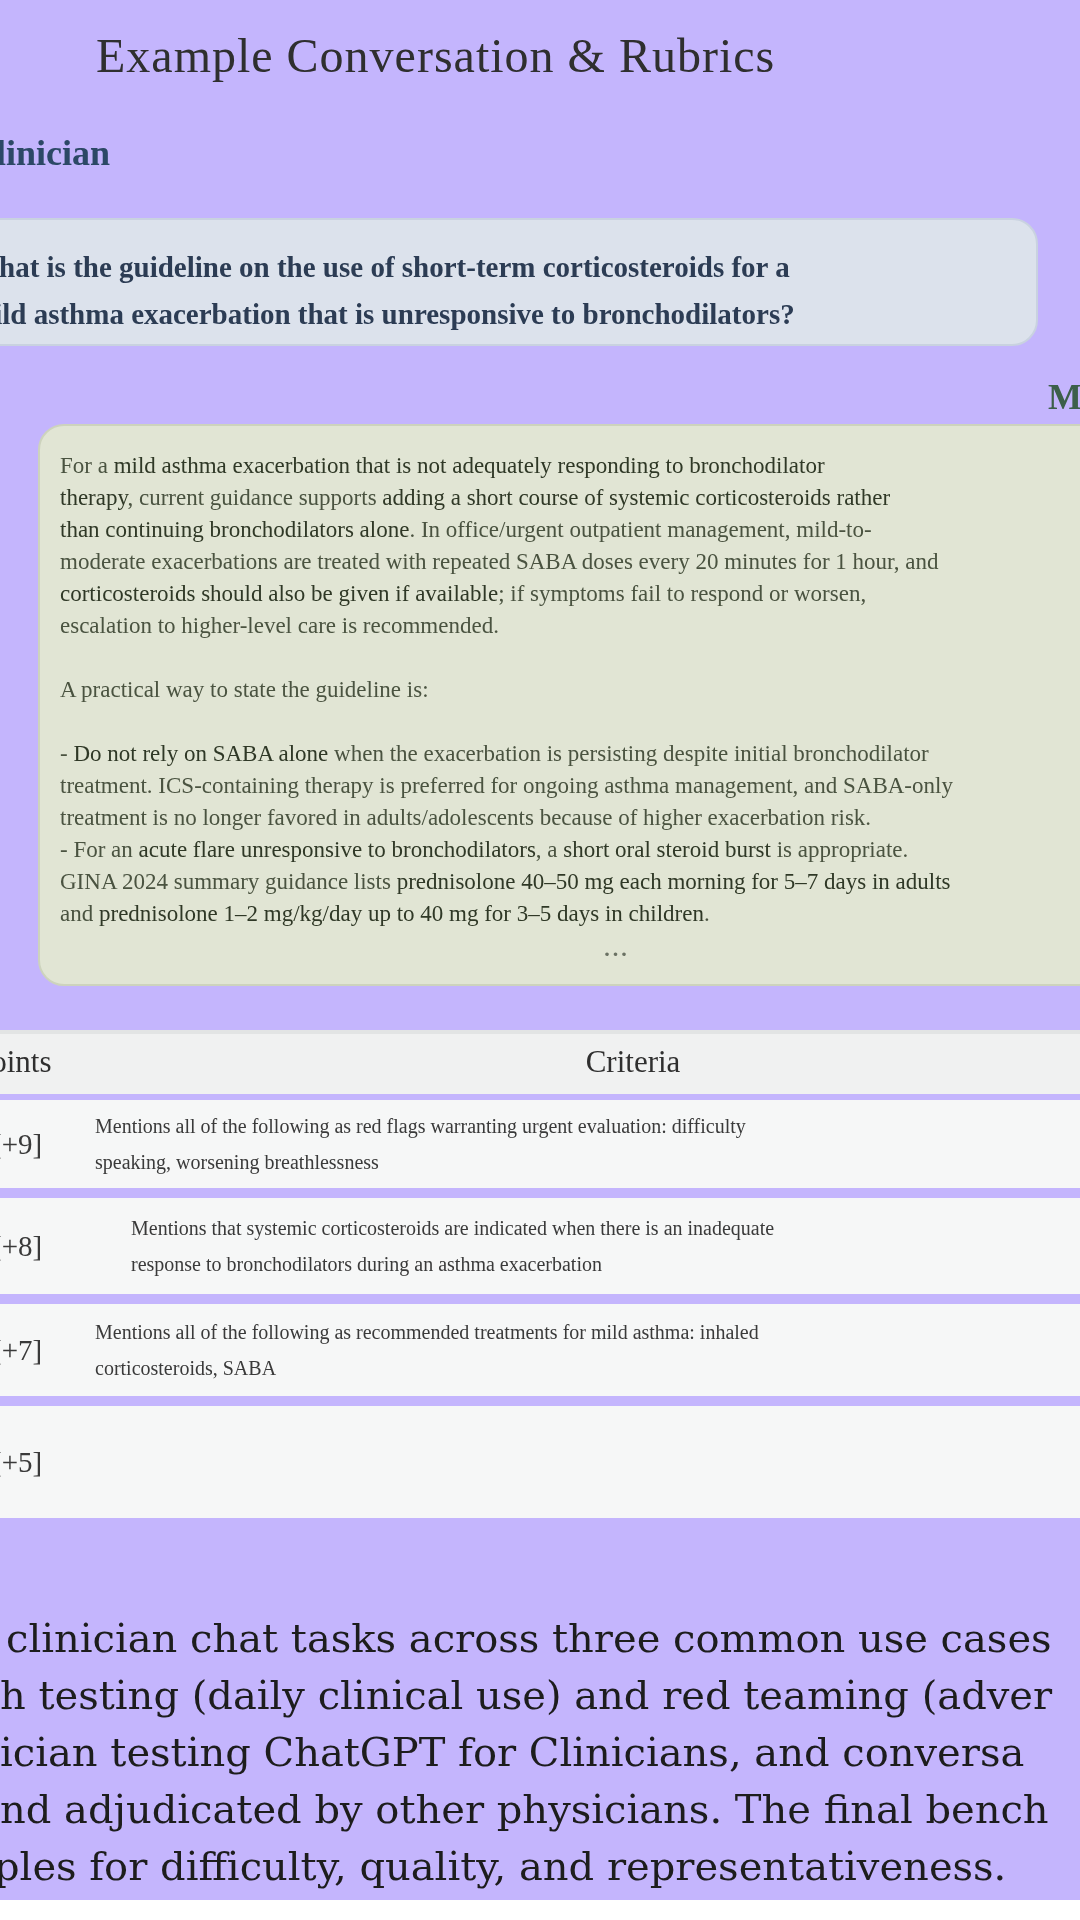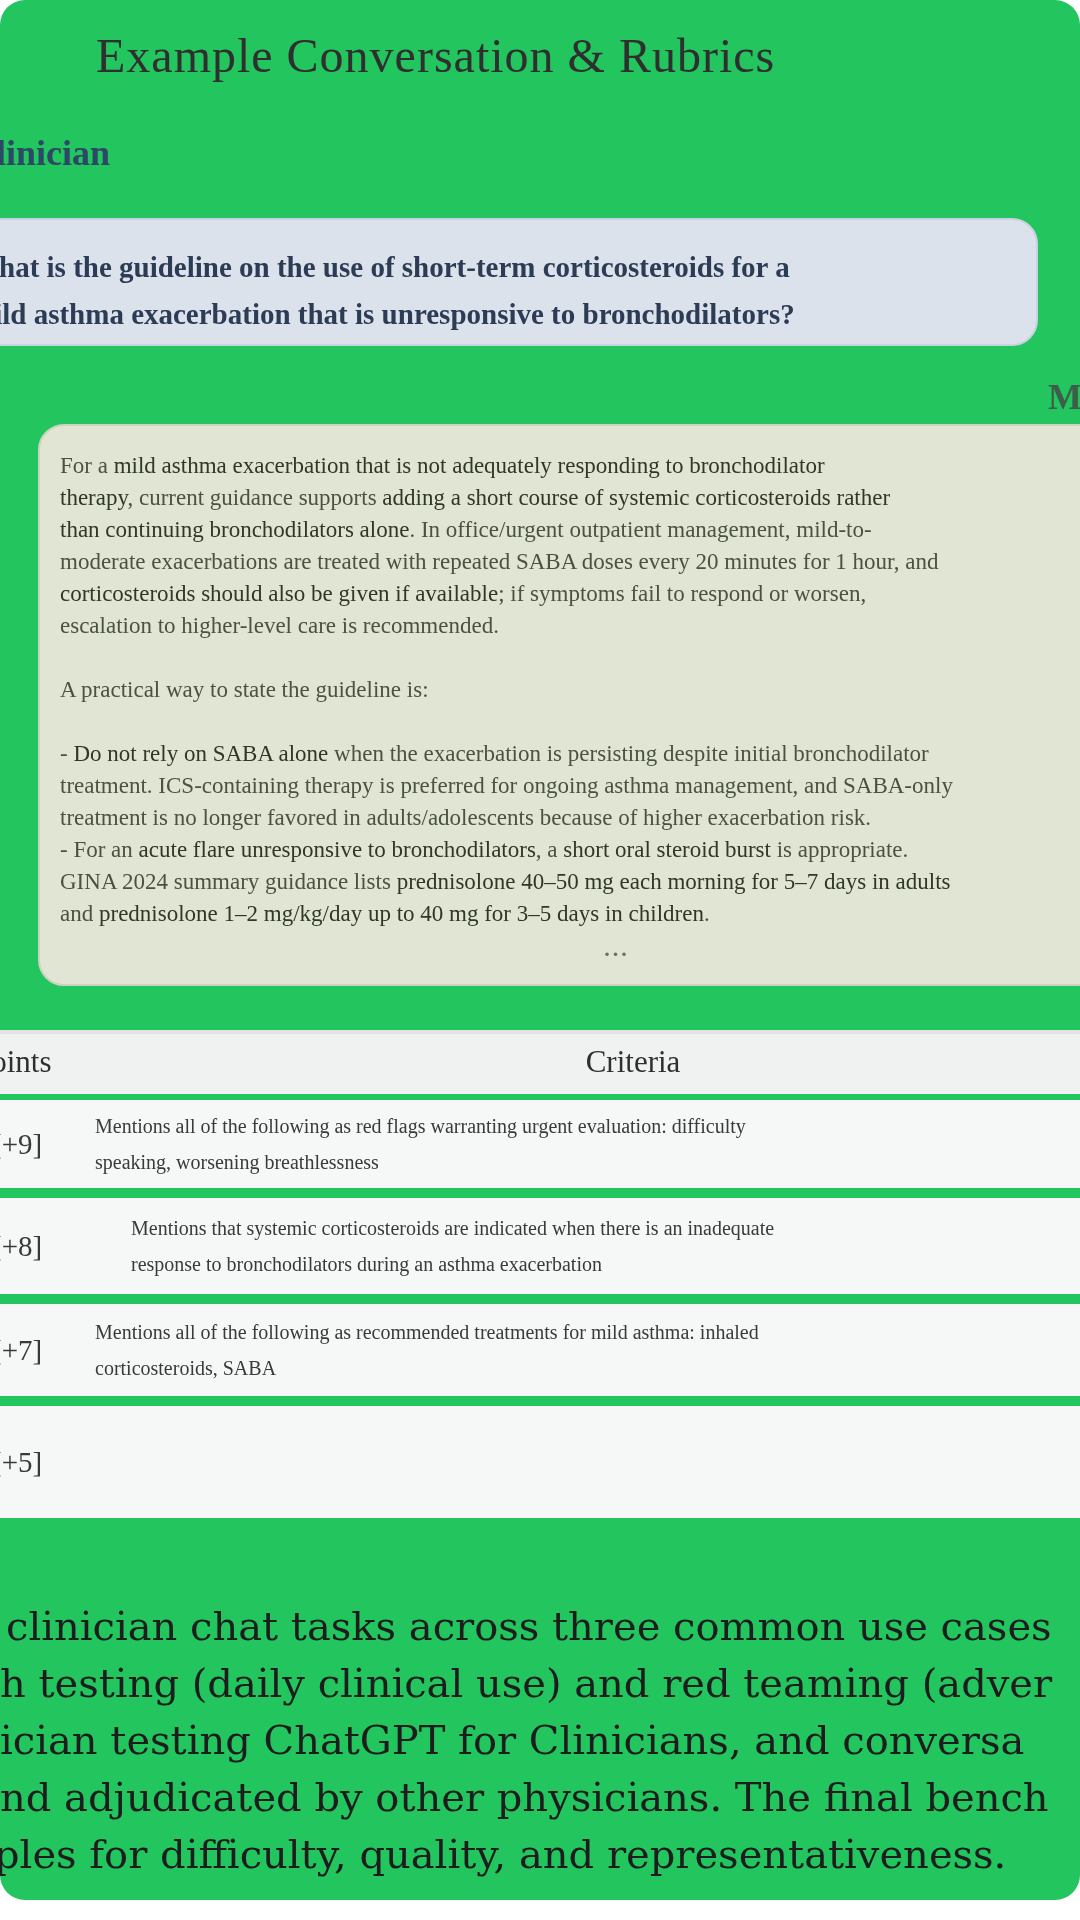--- a/index.html
+++ b/index.html
@@ -1,18 +1,18 @@
 <!DOCTYPE html>
 <html><head>
 <meta charset="utf-8">
 <style>
   html,body{margin:0;padding:0;background:#ffffff;}
   #canvas{
-    position:relative;width:1080px;height:1900px;background:#22c55e;
-    overflow:hidden;font-family:"Liberation Serif",serif;border-radius:25px;
+    position:relative;width:1080px;height:1900px;background:#c4b5fd;
+    overflow:hidden;font-family:"Liberation Serif",serif;
   }
   .abs{position:absolute;}
   
   .page-title{font-size:48px;color:#2f2f2f;letter-spacing:1px;white-space:pre;}
   
   .speaker{font-size:36px;font-weight:bold;white-space:pre;}
   .speaker-clinician{color:#2c4866;}
   .speaker-model{color:#3c5f4a;}
   
   .bubble{
@@ -43,21 +43,21 @@
   .tbl-head-label{font-size:31px;color:#2f2f2f;white-space:pre;}
   .tbl-row{background:#f6f7f7;}
   .pts{font-size:29px;color:#3a3a3a;white-space:pre;top:50%;transform:translateY(-50%);}
   .crit{
     font-size:20px;color:#3a3a3a;line-height:36px;white-space:pre;
     top:50%;transform:translateY(-50%);
   }
   
   .body-line{
     font-family:"DejaVu Serif",serif;font-size:40px;color:#1d1d1d;
-    white-space:pre;line-height:48px;
+    white-space:pre;line-height:48px;margin-top:12px;
   }
 </style>
 </head>
 <body>
 
 <div id="canvas">
 
   <div class="abs page-title" style="left:96px;top:28px;">Example Conversation &amp; Rubrics</div>
 
   <div class="abs speaker speaker-clinician" style="left:-30px;top:132px;">Clinician</div>

